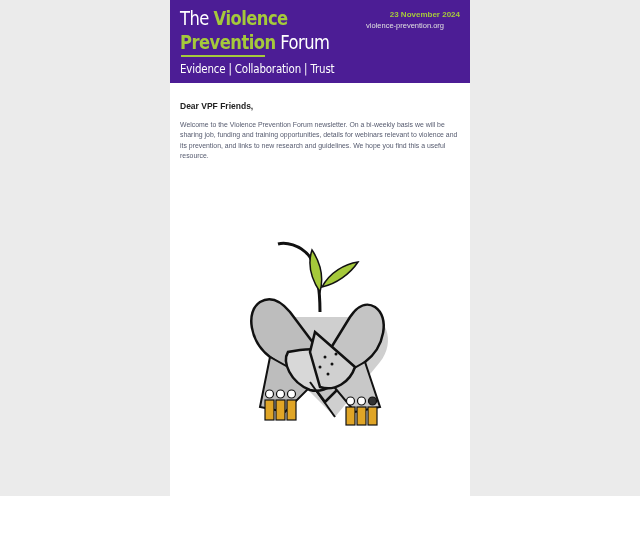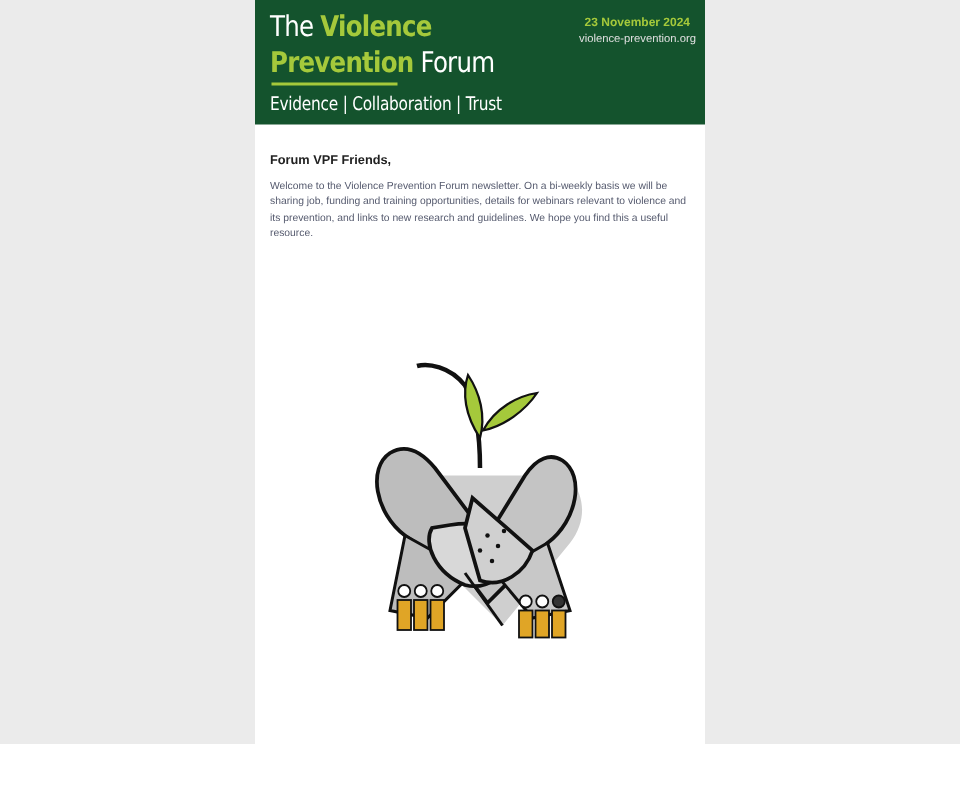--- a/index.html
+++ b/index.html
@@ -1,25 +1,25 @@
 <!DOCTYPE html>
 <html><head>
 <meta charset="utf-8">
 <style>
   html, body { margin:0; padding:0; }
   body { width:640px; height:540px; background:#ffffff; position:relative; overflow:hidden; font-family:"Liberation Sans", sans-serif; }
   .bg-band { position:absolute; left:0; top:0; width:640px; height:496px; background:#ebebeb; }
   .col { position:absolute; left:170px; top:0; width:300px; height:496px; background:#ffffff; }
-  .header { position:absolute; left:0; top:0; width:300px; height:83px; background:#14532d; }
+  .header { position:absolute; left:0; top:0; width:300px; height:83px; background:#4c1d95; }
   .title { position:absolute; left:10px; top:6px; font-family:"DejaVu Sans", sans-serif; font-size:19px; line-height:24px; color:#ffffff; letter-spacing:-0.6px; transform:scaleX(0.86); transform-origin:left top; white-space:nowrap; }
   .title .g { color:#a5c93b; font-weight:bold; }
   .rule { position:absolute; left:11px; top:55px; width:84px; height:2px; background:#a5c93b; }
   .tagline { position:absolute; left:10px; top:61px; font-family:"DejaVu Sans", sans-serif; font-size:12.5px; color:#ffffff; transform:scaleX(0.82); transform-origin:left top; white-space:nowrap; letter-spacing:-0.2px; }
   .date { position:absolute; right:10px; top:10px; font-size:8px; font-weight:bold; color:#a5c93b; }
-  .site { position:absolute; right:6px; top:21px; font-size:7.5px; color:#e0e0e0; }
+  .site { position:absolute; right:26px; top:21px; font-size:7.5px; color:#e0e0e0; }
   .greet { position:absolute; left:10px; top:101px; font-size:8.5px; font-weight:bold; color:#222; }
   .intro { position:absolute; left:10px; top:120px; width:282px; font-size:6.9px; line-height:10.3px; color:#555a6e; }
   .art { position:absolute; left:70px; top:232px; width:160px; height:200px; }
 </style>
 </head>
 <body>
 
 <div class="bg-band"></div>
 
 <div class="col">
@@ -27,21 +27,21 @@
     <div class="title">
       <div><span>The</span> <span class="g">Violence</span></div>
       <div><span class="g">Prevention</span> <span>Forum</span></div>
     </div>
     <div class="rule"></div>
     <div class="tagline">Evidence | Collaboration | Trust</div>
     <div class="date">23 November 2024</div>
     <div class="site">violence-prevention.org</div>
   </div>
 
-  <div class="greet">Forum VPF Friends,</div>
+  <div class="greet">Dear VPF Friends,</div>
   <div class="intro">Welcome to the Violence Prevention Forum newsletter. On a bi-weekly basis we will be sharing job, funding and training opportunities, details for webinars relevant to violence and its prevention, and links to new research and guidelines. We hope you find this a useful resource.</div>
 
   <svg class="art" viewBox="0 0 160 200">
 
     <path d="M30 85 C15 95 25 125 60 150 L95 185 L140 130 C160 105 140 70 110 85 Z" fill="#cfcfcf"></path>
 
     <path d="M20 70 C5 80 10 110 30 125 L80 160 L95 140 L50 80 C40 68 30 64 20 70 Z" fill="#bdbdbd" stroke="#111" stroke-width="2.5"></path>
 
     <path d="M135 75 C150 85 145 115 125 130 L85 170 L70 150 L110 85 C118 73 127 70 135 75 Z" fill="#c4c4c4" stroke="#111" stroke-width="2.5"></path>
 

